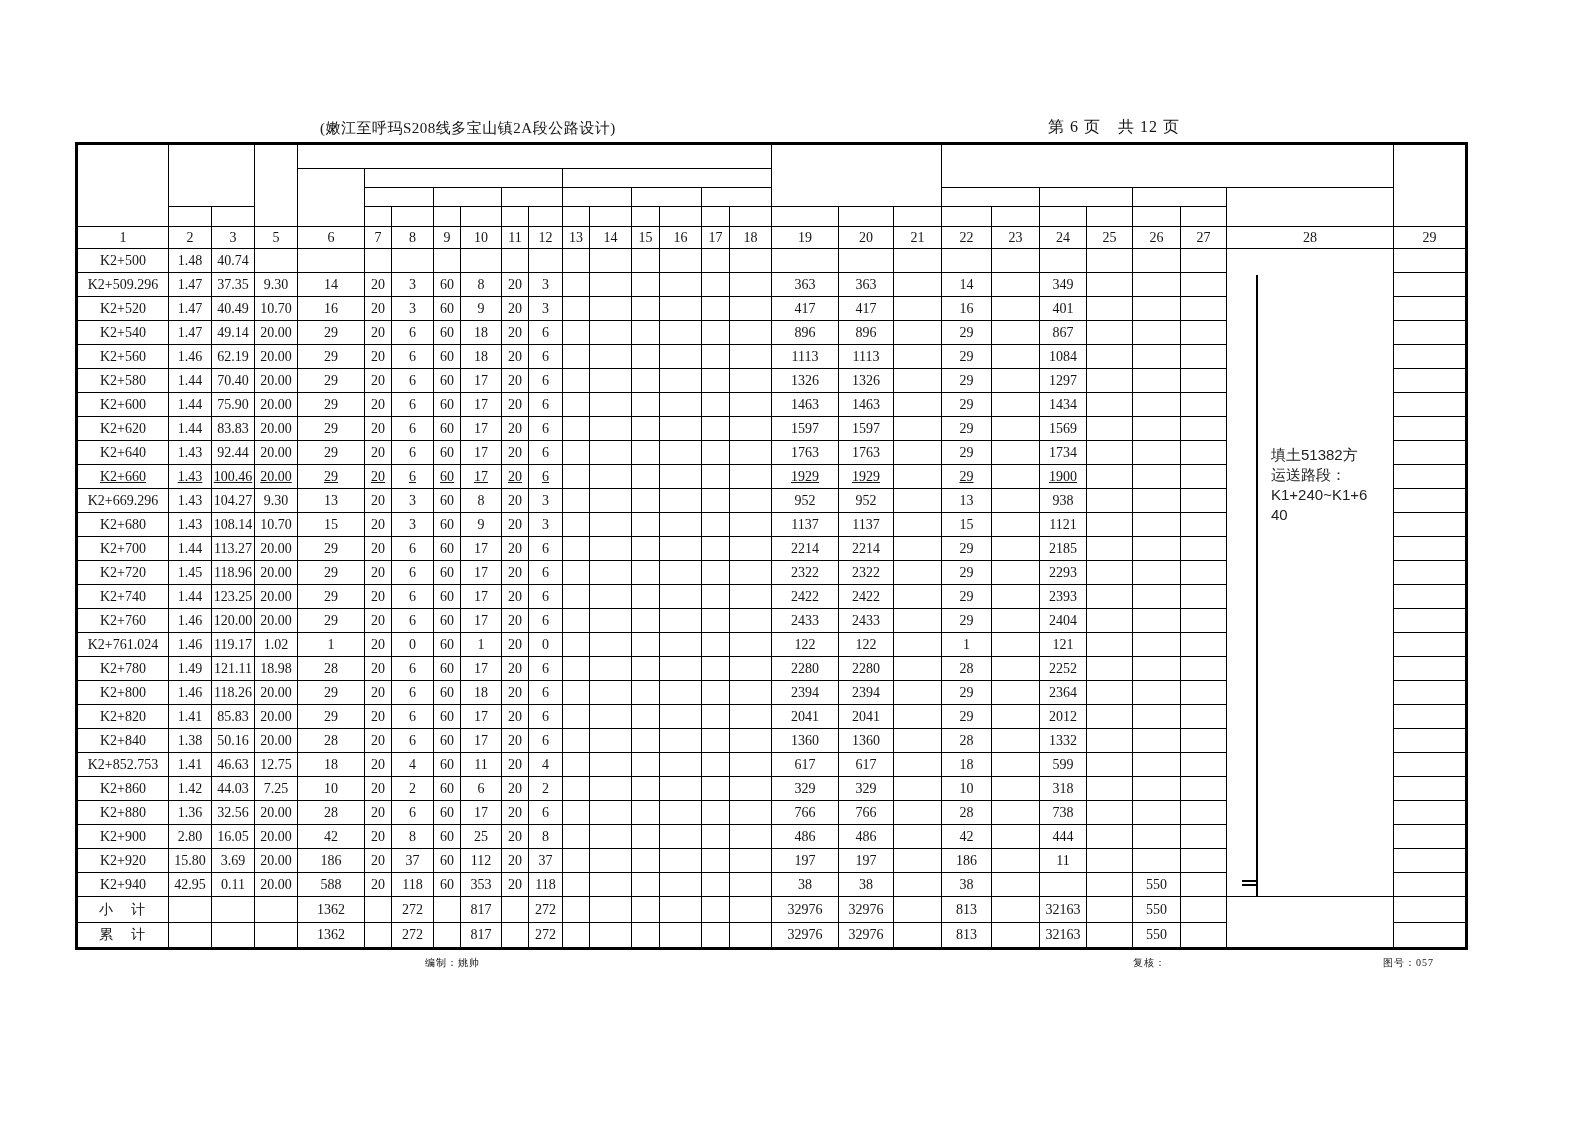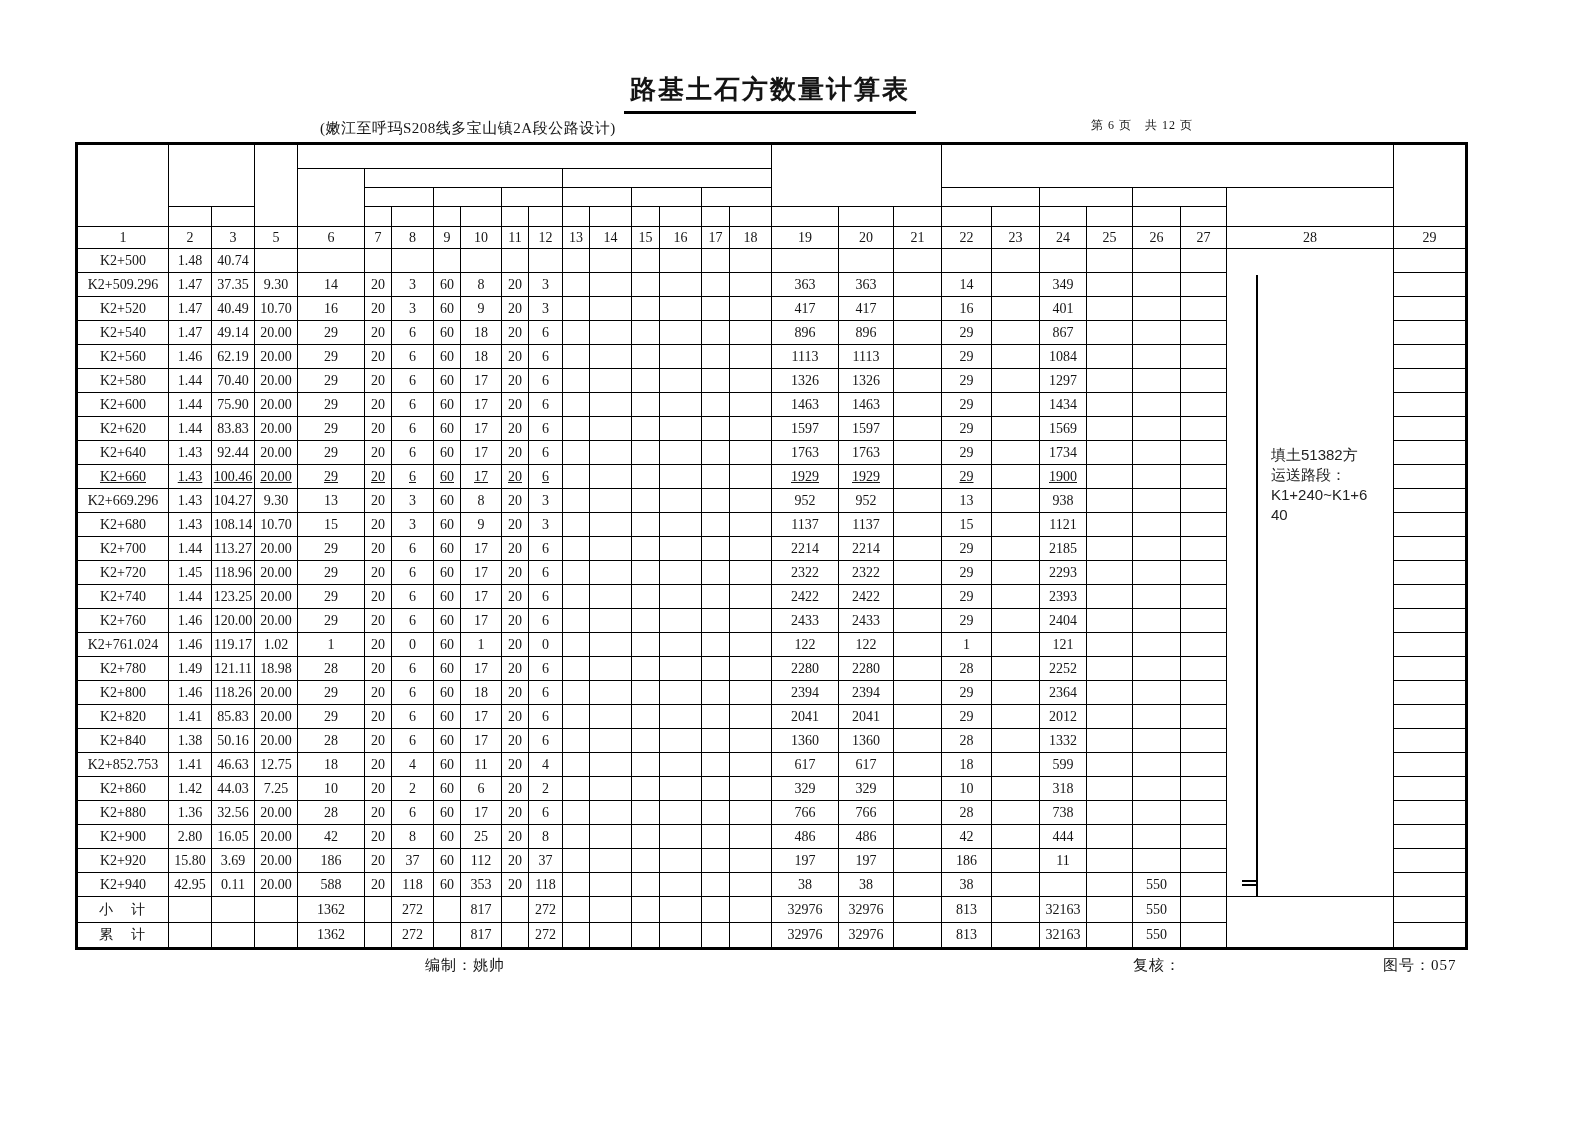--- a/index.html
+++ b/index.html
@@ -2,47 +2,44 @@
 <html><head>
 <meta charset="utf-8">
 <style>
   html,body{margin:0;padding:0;background:#e8e8e8;}
   .page{position:relative;width:1587px;height:1122px;background:#ffffff;
         font-family:"Liberation Serif","DejaVu Serif",serif;color:#141414;overflow:hidden;}
   .title-wrap{position:absolute;left:75px;top:72px;width:1390px;text-align:center;}
   .title-wrap span{display:inline-block;font-size:26px;font-weight:bold;letter-spacing:2px;
         border-bottom:3px solid #000;padding:0 6px 4px;}
   .subtitle{position:absolute;left:320px;top:119px;font-size:15px;letter-spacing:0.5px;}
-  .page-info{position:absolute;left:1091px;top:117px;font-size:12px;letter-spacing:1px;}
+  .page-info{position:absolute;left:1048px;top:117px;font-size:16px;letter-spacing:1px;}
   #table-mount{position:absolute;left:75px;top:142px;}
   #table-mount table{table-layout:fixed;border-collapse:collapse;border:3px solid #000;background:#fff;}
   #table-mount th,#table-mount td{border:1px solid #000;padding:0;margin:0;
         font-family:"Liberation Serif","DejaVu Serif",serif;font-size:14px;font-weight:normal;
         text-align:center;vertical-align:middle;white-space:nowrap;overflow:hidden;color:#141414;}
   .sp{letter-spacing:4px;}
   .numrow td{font-size:13px;}
   .tot-label{font-size:15px;letter-spacing:2px;}
   .haul-cell{position:relative;}
   .haul-line{position:absolute;left:29px;top:26px;bottom:0;width:2px;background:#000;}
   .haul-tick{position:absolute;left:15px;bottom:10px;width:15px;height:6px;box-sizing:border-box;
         border-top:2px solid #000;border-bottom:2px solid #000;}
   .haul-note{position:absolute;left:44px;top:196px;width:124px;text-align:left;
         font-family:"Liberation Sans","DejaVu Sans",sans-serif;font-size:15px;line-height:20px;color:#222;}
-  .footer-item{position:absolute;font-size:15px;letter-spacing:1px;}
+  .footer-item{position:absolute;font-size:10px;letter-spacing:1px;}
   .f-prepared{left:425px;top:956px;}
   .f-reviewed{left:1133px;top:956px;}
   .f-drawing{left:1383px;top:956px;}
 </style>
 </head>
 <body>
 
 <div class="page">
-  <div class="title-wrap">
-    <span>路基土石方数量计算表</span>
-  </div>
   <div class="subtitle">(嫩江至呼玛S208线多宝山镇2A段公路设计)</div>
   <div class="page-info">第 6 页　共 12 页</div>
 
   <div id="table-mount">
       <table>
         <colgroup>
           <col style="width: 92px;">
           <col style="width: 43px;">
           <col style="width: 43px;">
           <col style="width: 43px;">

